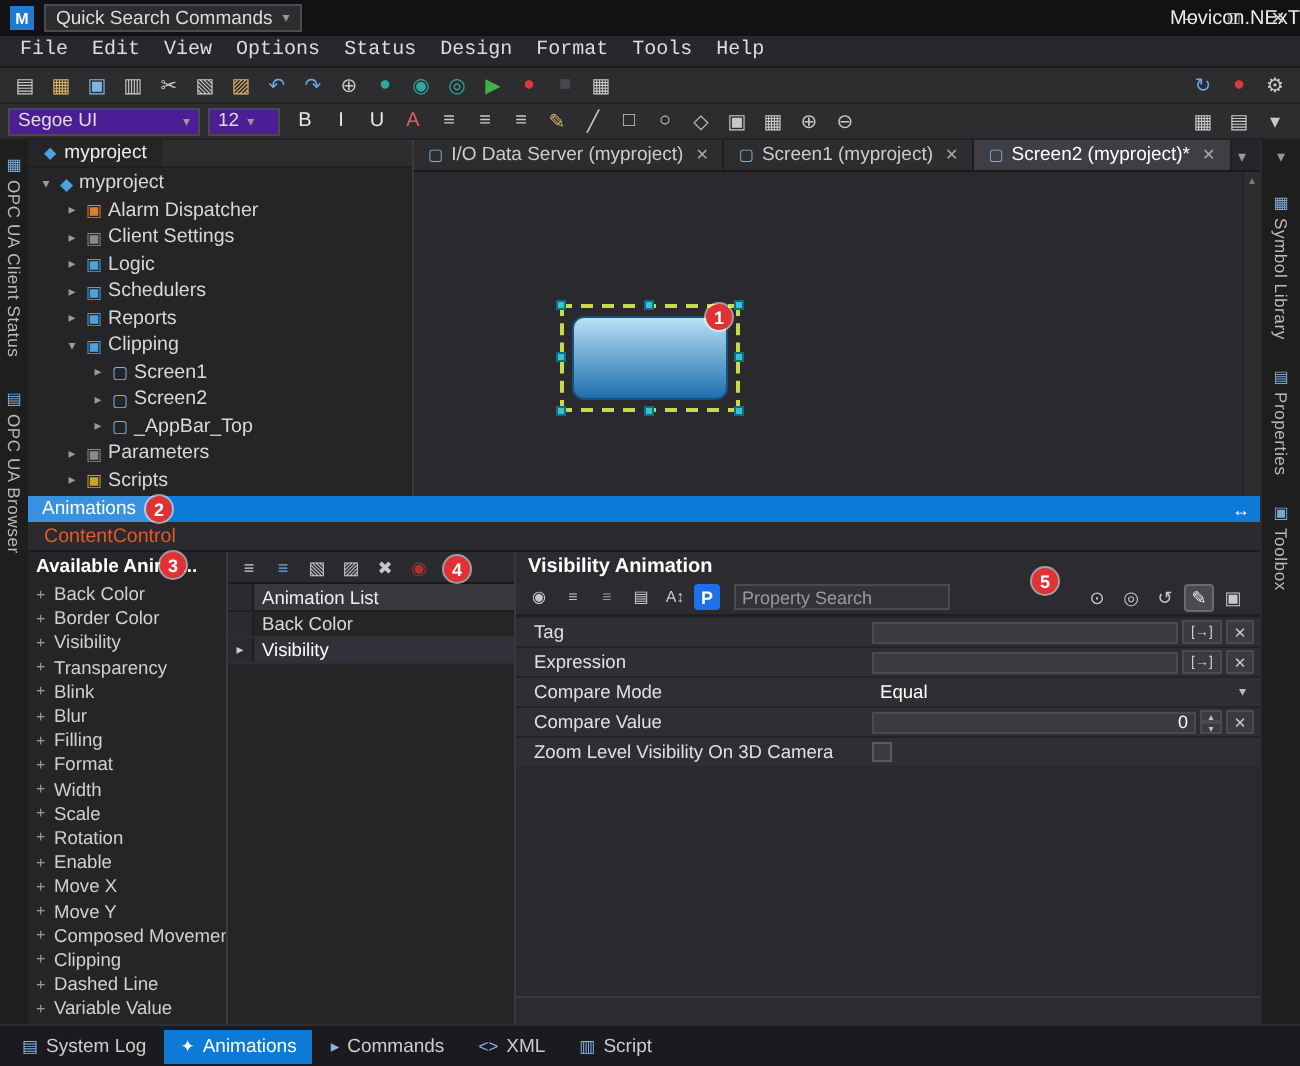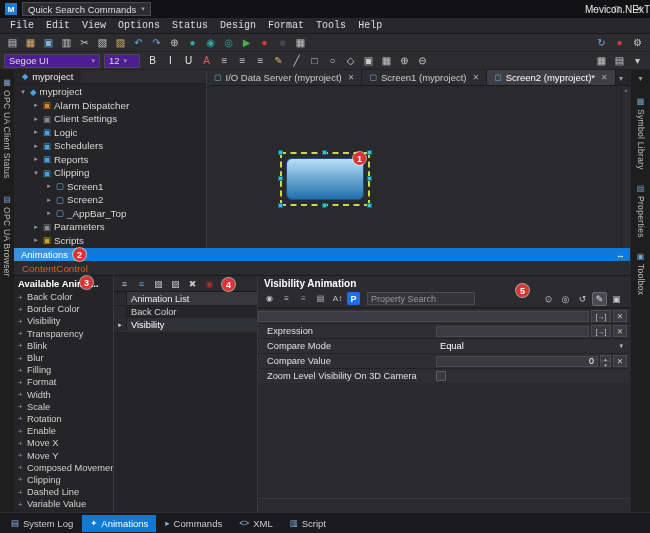--- a/index.html
+++ b/index.html
@@ -692,20 +692,21 @@
             <span style="color: rgb(234, 234, 234);">✎</span>
           </span>
           <span class="tb-icon">
             <span style="color: rgb(200, 200, 200);">▣</span>
           </span>
         </span>
     </div>
 
     <div class="prop-rows">
       <div class="prop-row">
+        <div class="prop-label">Tag</div>
         <div class="prop-value">
           <div class="pv-field"></div>
           <div class="pv-btn">[→]</div>
           <div class="pv-btn x">✕</div>
         </div>
       </div>
       <div class="prop-row">
         <div class="prop-label">Expression</div>
         <div class="prop-value">
           <div class="pv-field"></div>

